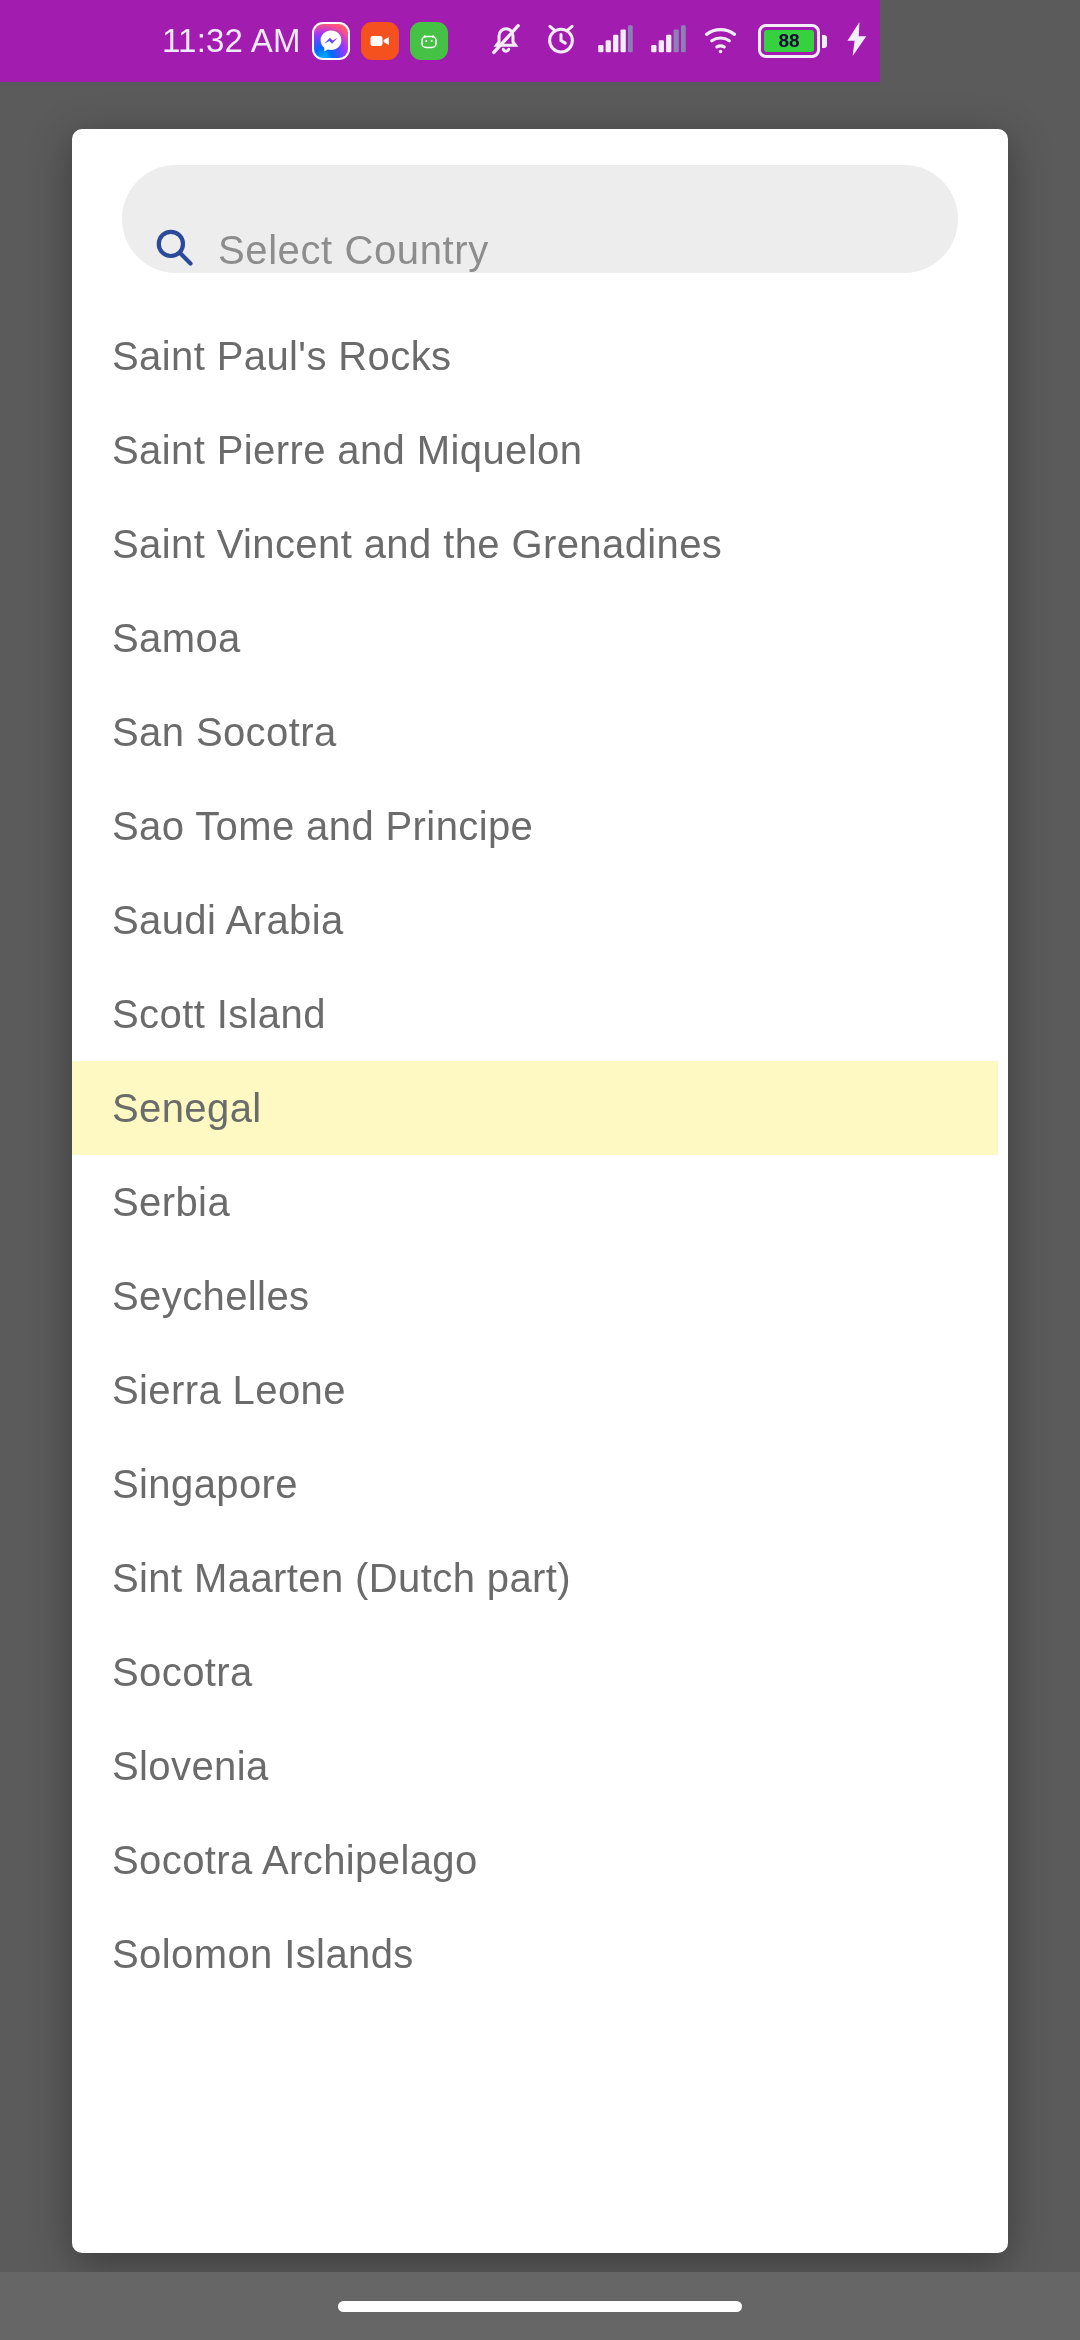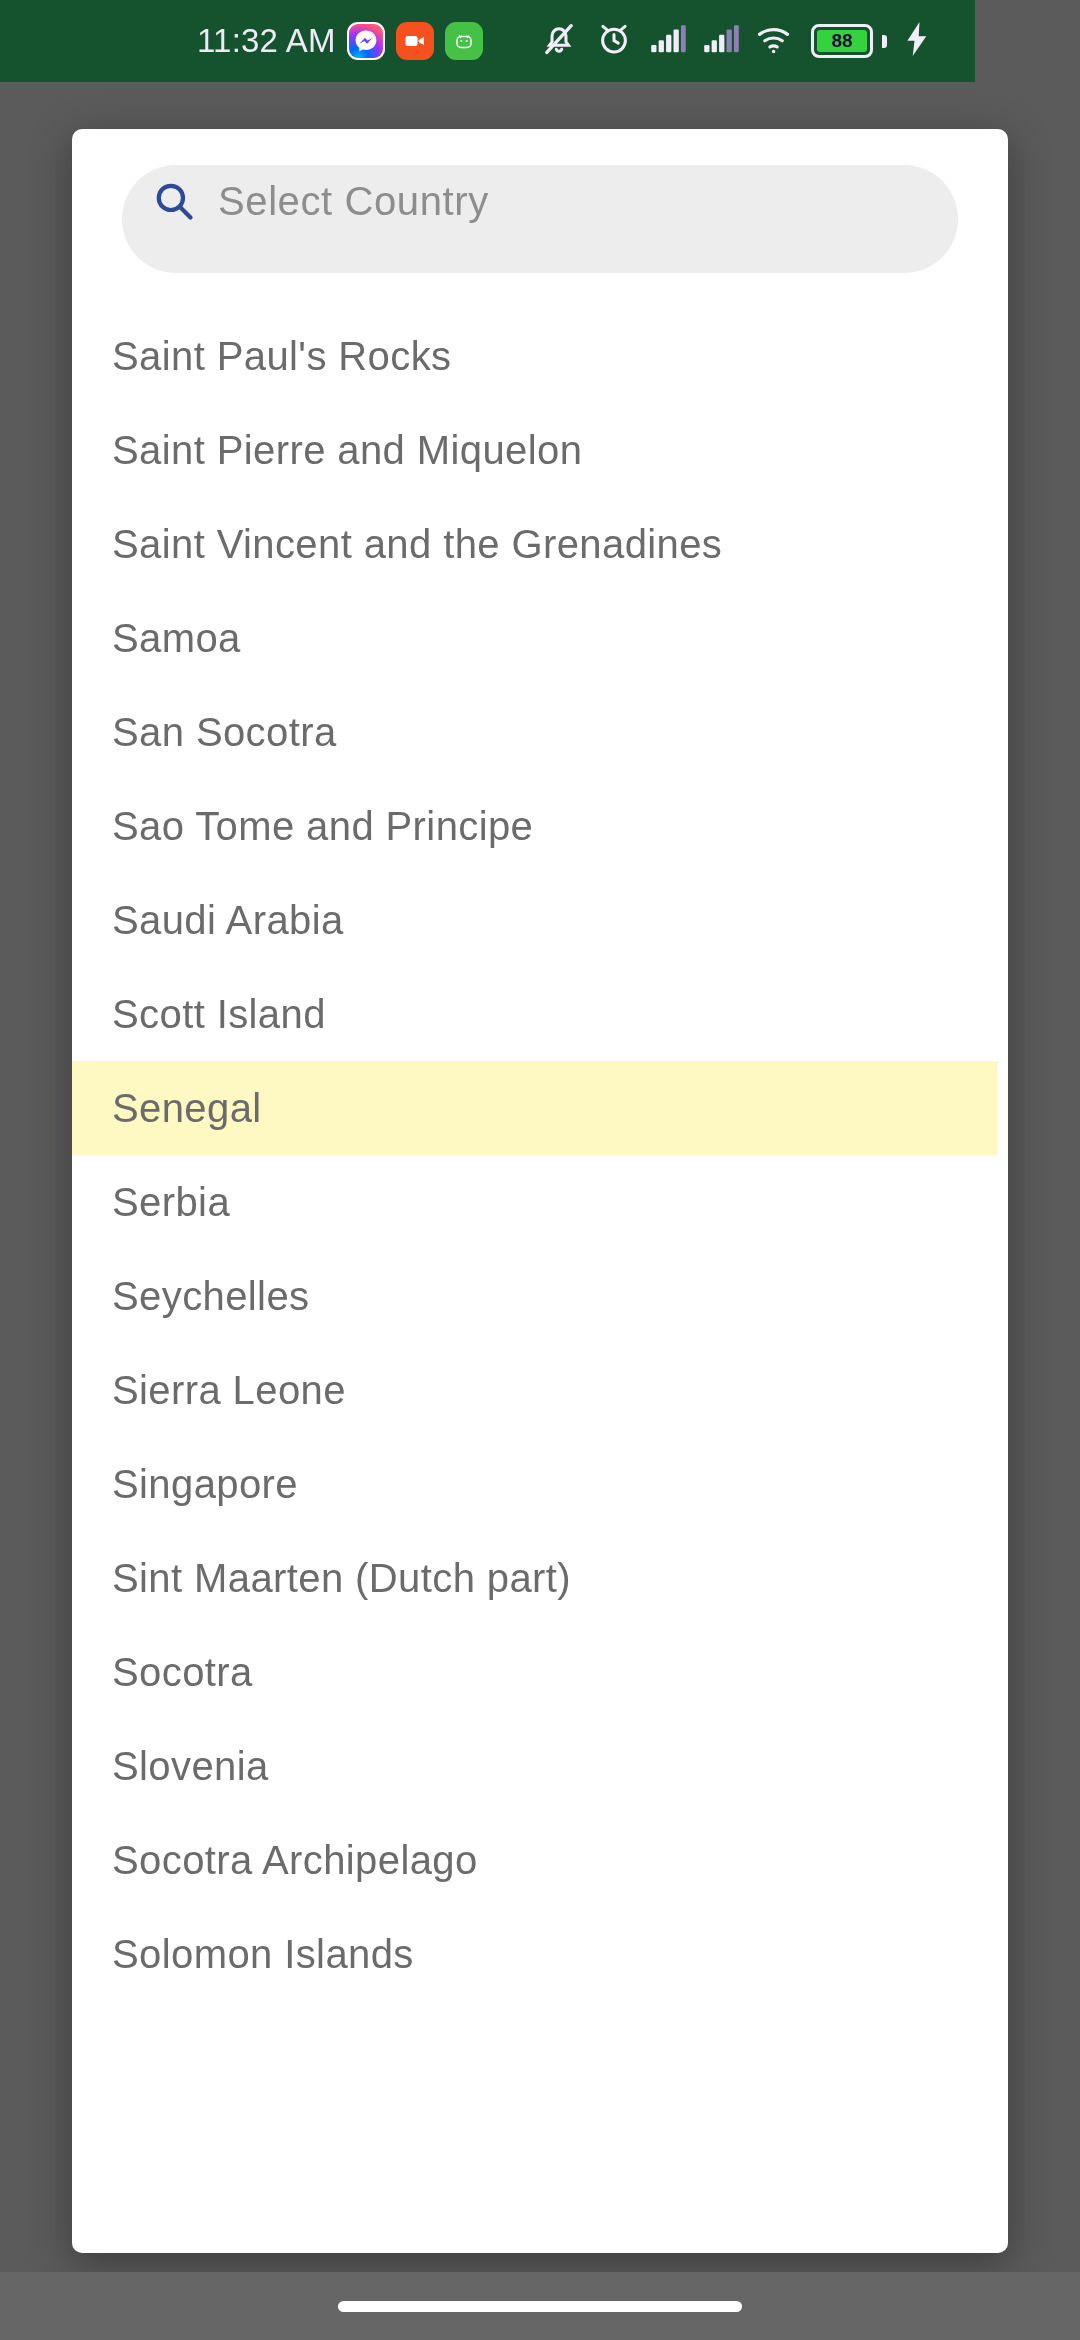--- a/index.html
+++ b/index.html
@@ -12,24 +12,24 @@
   #screen {
     position:relative;
     width:1080px; height:2340px;
     background:#5b5b5b;
     overflow:hidden;
   }
 
   
   #statusbar {
     position:absolute; top:0; left:0;
-    width:975px; height:82px;
-    background:#14532d;
+    width:880px; height:82px;
+    background:#a21caf;
     display:flex; align-items:center;
-    padding:0 45px;
+    padding:0 10px;
   }
   #sb-left {
     display:flex; align-items:center; gap:11px;
     margin-left:152px;
   }
   #sb-clock {
     color:#efeaf7; font-size:33px; letter-spacing:0.2px;
     font-family:"Liberation Sans", sans-serif;
   }
   .app-icon {
@@ -43,21 +43,21 @@
     background:radial-gradient(circle at 28% 96%, #00b2ff 0%, #006aff 22%, #a033ff 56%, #ff5280 80%, #ff7061 100%);
     display:flex; align-items:center; justify-content:center;
   }
   .app-icon.camera { background:#f4511e; }
   .app-icon.android { background:#45c246; }
 
   #sb-right {
     margin-left:auto;
     display:flex; align-items:center; gap:17px;
   }
-  .sb-ico { display:block;gap:7px; }
+  .sb-ico { display:block; }
 
   
   #bg-page {
     position:absolute; top:82px; left:0;
     width:1080px; height:2190px;
     background:#5b5b5b;
   }
   #bg-heading {
     position:absolute;
     top:1035px; left:0; width:1080px;
@@ -77,22 +77,22 @@
     border-radius:10px;
     box-shadow:0 10px 40px rgba(0,0,0,0.35);
     overflow:hidden;
   }
 
   #search-wrap { padding:36px 50px 0 50px; }
   #search-box {
     height:108px;
     background:#ededed;
     border-radius:54px;
-    display:flex; align-items:flex-start;
-    padding:14px 30px;
+    display:flex; align-items:flex-end;
+    padding:0 30px;
     gap:22px;
   }
   #search-input {
     flex:1 1 auto;
     border:none; outline:none; background:transparent;
     font-family:"Liberation Sans", sans-serif;
     font-size:40px;
     color:#6c6c6c;
     letter-spacing:0.6px;
   }

